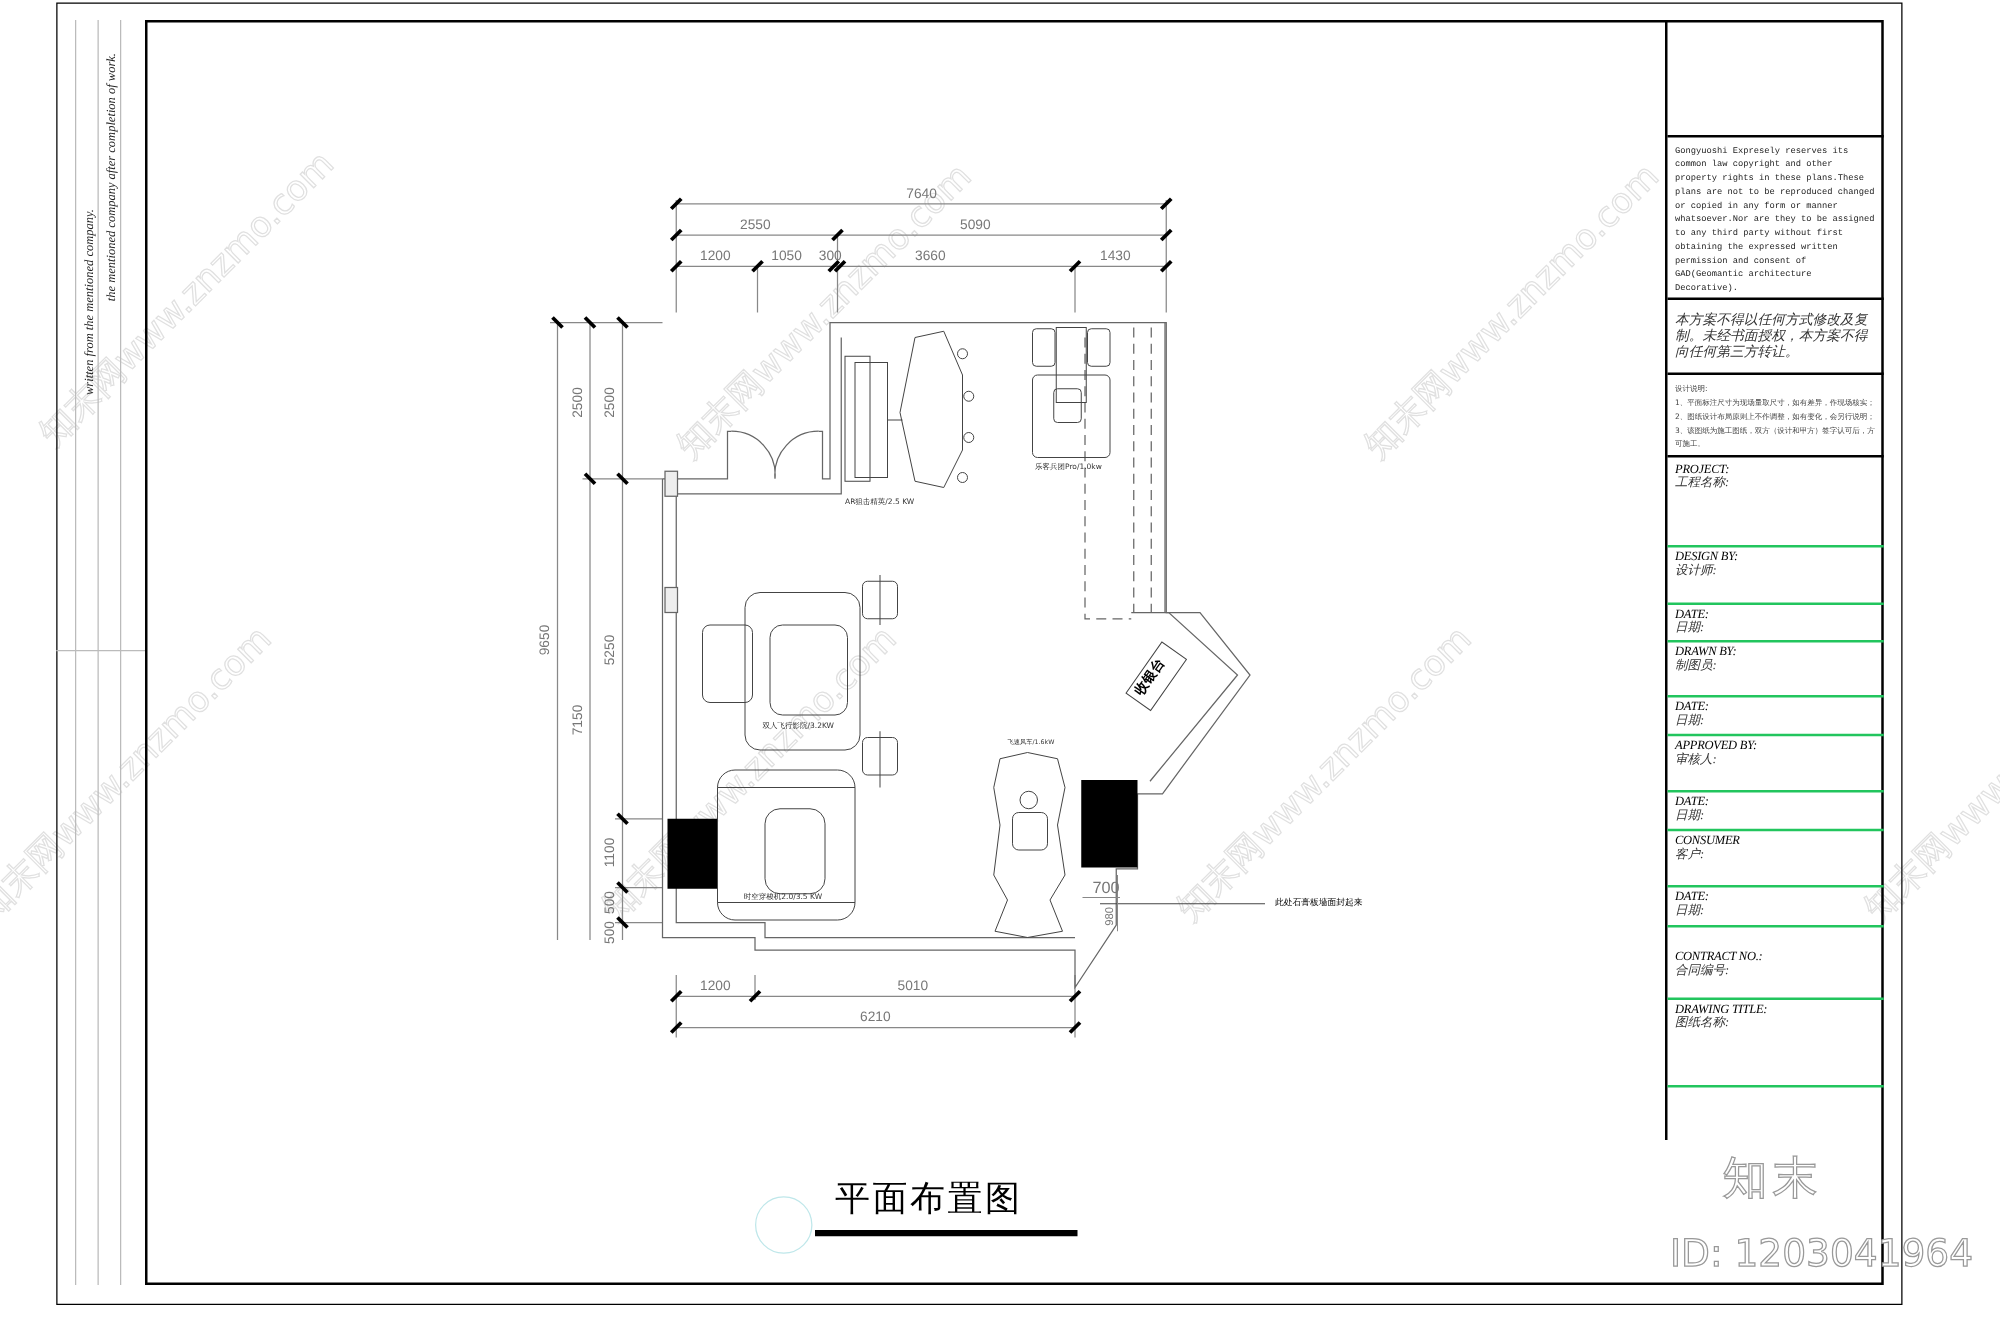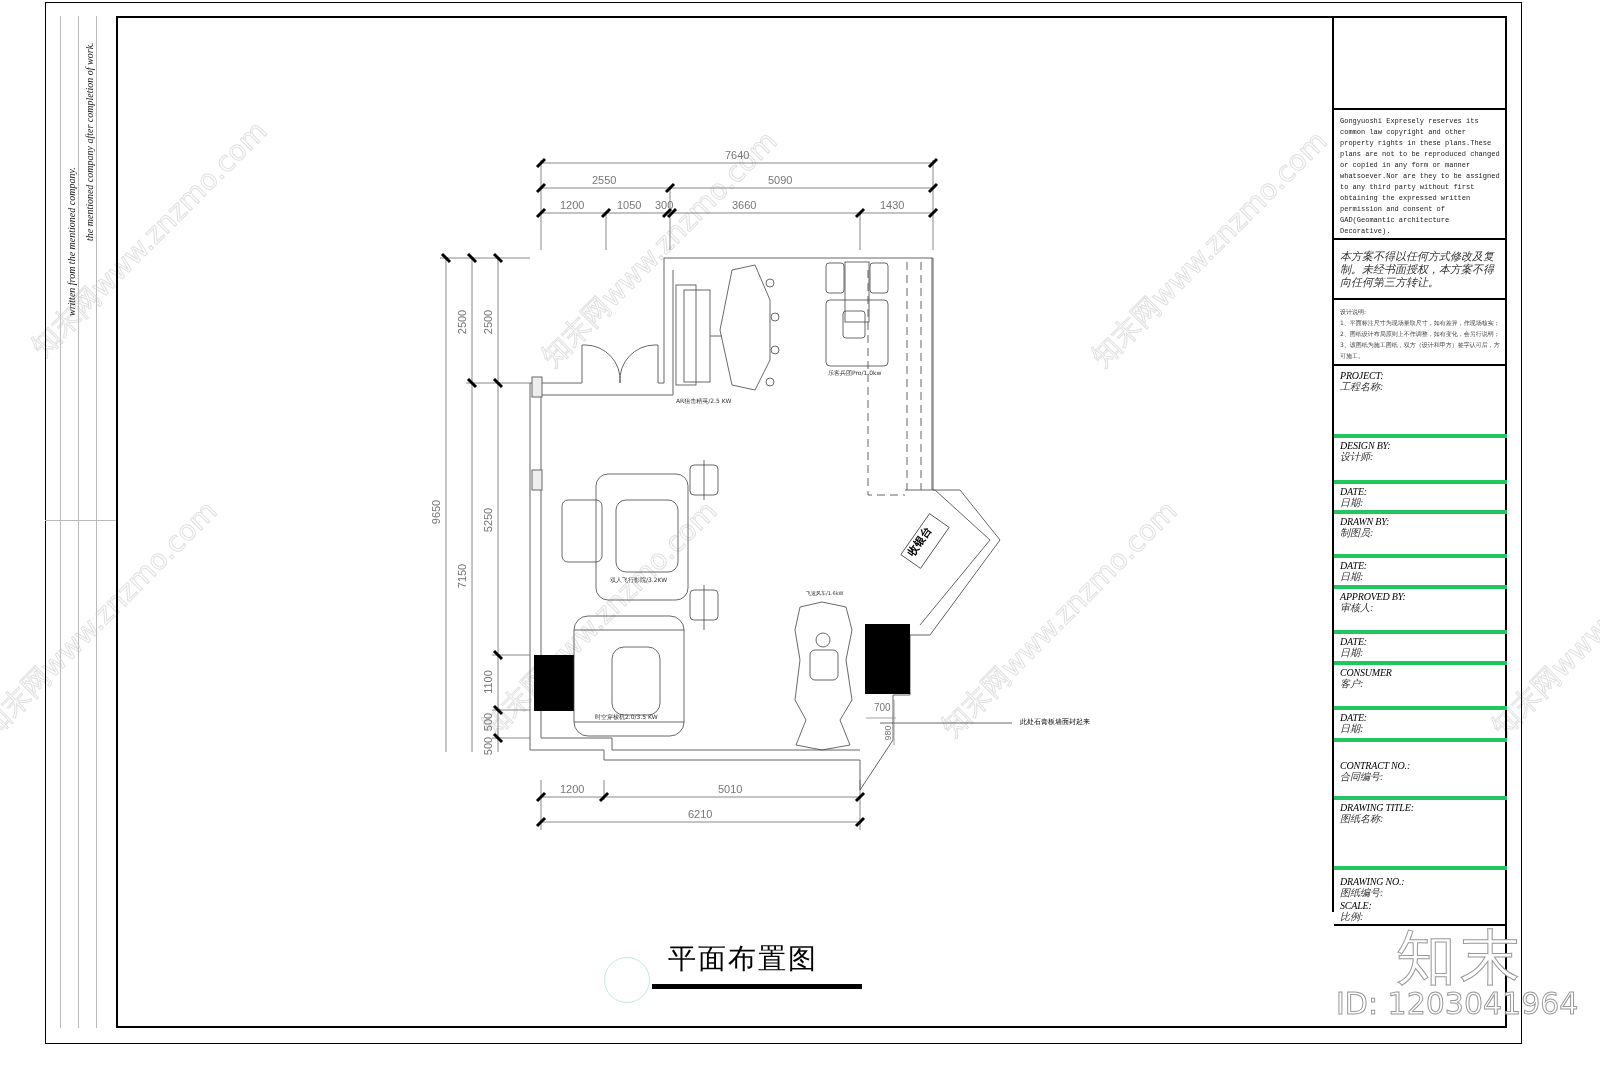--- a/index.html
+++ b/index.html
@@ -4,34 +4,34 @@
 <style>
   html,body{margin:0;padding:0;background:#fff;}
   body{width:1600px;height:1066px;position:relative;overflow:hidden;font-family:"Liberation Serif","DejaVu Serif",serif;color:#000;}
   .abs{position:absolute;}
   #outer-frame{left:45px;top:2px;width:1477px;height:1042px;border:1px solid #000;box-sizing:border-box;}
   #inner-frame{left:116px;top:16px;width:1391px;height:1012px;border:2px solid #000;box-sizing:border-box;}
   #side-strip{left:60px;top:16px;width:56px;height:1012px;}
   .strip-line{position:absolute;top:0;height:100%;width:0;border-left:1px solid #bbb;}
   .strip-text{position:absolute;transform:rotate(-90deg);transform-origin:left top;font-style:italic;font-size:10px;white-space:nowrap;color:#222;}
   #title-block{left:1332px;top:16px;width:175px;height:896px;border-left:2px solid #000;box-sizing:border-box;}
-  .tb-cell{position:absolute;left:0;width:100%;box-sizing:border-box;border-bottom:4px solid #22c55e;padding:2px 6px;}
+  .tb-cell{position:absolute;left:0;width:100%;box-sizing:border-box;border-bottom:2px solid #22c55e;padding:2px 6px;}
   .tb-thick{border-bottom:2px solid #000;}
   .tb-en{font-style:italic;font-size:10px;line-height:11px;letter-spacing:-0.2px;}
   .tb-cn{font-style:italic;font-size:10px;line-height:11px;color:#333;}
   .copyright{font-family:"Liberation Mono","DejaVu Sans Mono",monospace;font-size:7px;line-height:11px;color:#222;}
   .notice{font-style:italic;font-size:11px;line-height:13px;color:#333;}
   .design-notes{font-family:"DejaVu Sans",sans-serif;font-size:6px;line-height:11px;color:#444;}
   .dim-text{font-family:"Liberation Sans",sans-serif;font-size:11px;color:#777;position:absolute;white-space:nowrap;}
   .vtext{transform:rotate(-90deg);transform-origin:center center;}
   .label-sm{font-family:"DejaVu Sans",sans-serif;font-size:6px;color:#333;position:absolute;white-space:nowrap;}
   #drawing-title{left:668px;top:940px;font-size:28px;letter-spacing:2px;font-family:"DejaVu Serif",serif;}
   #title-underline{left:652px;top:984px;width:210px;height:5px;background:#000;}
   #title-circle{left:604px;top:957px;width:46px;height:46px;border:1px solid #bfe7ea;border-radius:50%;box-sizing:border-box;}
-  #watermark-logo{left:1378px;top:918px;font-size:60px;font-family:Liberation Sans, sans-serif;color:#fff;-webkit-text-stroke:1px #999;letter-spacing:4px;margin-left:18px;}
+  #watermark-logo{left:1378px;top:918px;font-size:36px;font-family:Liberation Sans, sans-serif;color:#fff;-webkit-text-stroke:1px #999;letter-spacing:4px;}
   #watermark-id{left:1336px;top:986px;font-size:30px;font-family:"DejaVu Sans",sans-serif;color:#fff;-webkit-text-stroke:1px #999;}
   .wm{position:absolute;font-family:"DejaVu Sans",sans-serif;font-size:28px;color:#fff;-webkit-text-stroke:1px #ddd;transform:rotate(-45deg);white-space:nowrap;opacity:.9;}
 </style>
 </head>
 <body>
 
 <div class="wm" style="left:-10px;top:220px;">知末网www.znzmo.com</div>
 <div class="wm" style="left:500px;top:230px;">知末网www.znzmo.com</div>
 <div class="wm" style="left:1050px;top:230px;">知末网www.znzmo.com</div>
 <div class="wm" style="left:-60px;top:600px;">知末网www.znzmo.com</div>
@@ -192,21 +192,21 @@
 <div class="dim-text vtext" style="left:450px;top:570px;">7150</div>
 <div class="dim-text vtext" style="left:476px;top:316px;">2500</div>
 <div class="dim-text vtext" style="left:476px;top:514px;">5250</div>
 <div class="dim-text vtext" style="left:476px;top:676px;">1100</div>
 <div class="dim-text vtext" style="left:479px;top:716px;">500</div>
 <div class="dim-text vtext" style="left:479px;top:740px;">500</div>
 
 <div class="dim-text" style="left:560px;top:783px;">1200</div>
 <div class="dim-text" style="left:718px;top:783px;">5010</div>
 <div class="dim-text" style="left:688px;top:808px;">6210</div>
-<div class="dim-text" style="left:874px;top:702px;font-size:10px;">700</div>
+<div class="dim-text" style="left:874px;top:702px;font-size:13px;">700</div>
 <div class="dim-text vtext" style="left:880px;top:728px;font-size:9px;">980</div>
 
 <div class="label-sm" style="left:676px;top:397px;">AR狙击精英/2.5 KW</div>
 <div class="label-sm" style="left:828px;top:369px;">乐客兵团Pro/1.0kw</div>
 <div class="label-sm" style="left:610px;top:576px;">双人飞行影院/3.2KW</div>
 <div class="label-sm" style="left:595px;top:713px;">时空穿梭机2.0/3.5 KW</div>
 <div class="label-sm" style="left:806px;top:590px;font-size:5px;">飞速风车/1.6kW</div>
 <div class="abs" style="left:903px;top:534px;font-family:'DejaVu Sans',sans-serif;font-size:11px;font-weight:bold;transform:rotate(-55deg);">收银台</div>
 <div class="abs" style="left:1020px;top:717px;font-family:'DejaVu Sans',sans-serif;font-size:7px;white-space:nowrap;">此处石膏板墙面封起来</div>
 
@@ -263,22 +263,16 @@
     <div class="tb-cn">日期:</div>
   </div>
   <div class="tb-cell" style="top:726px;height:58px;padding-top:18px;">
     <div class="tb-en">CONTRACT NO.:</div>
     <div class="tb-cn">合同编号:</div>
   </div>
   <div class="tb-cell" style="top:784px;height:70px;">
     <div class="tb-en">DRAWING TITLE:</div>
     <div class="tb-cn">图纸名称:</div>
   </div>
-  <div class="tb-cell tb-thick" style="top:854px;height:56px;padding-top:6px;">
-    <div class="tb-en">DRAWING NO.:</div>
-    <div class="tb-cn">图纸编号:</div>
-    <div class="tb-en" style="margin-top:2px;">SCALE:</div>
-    <div class="tb-cn">比例:</div>
-  </div>
 </div>
 
 <div id="watermark-logo" class="abs">知末</div>
 <div id="watermark-id" class="abs">ID: 1203041964</div>
 
 </body></html>

